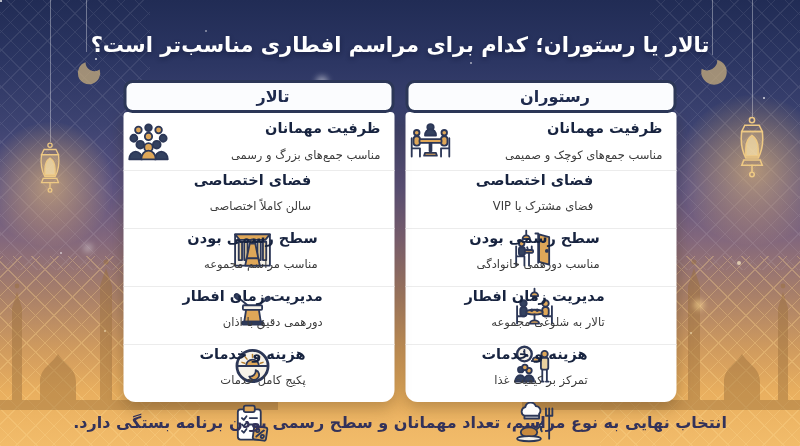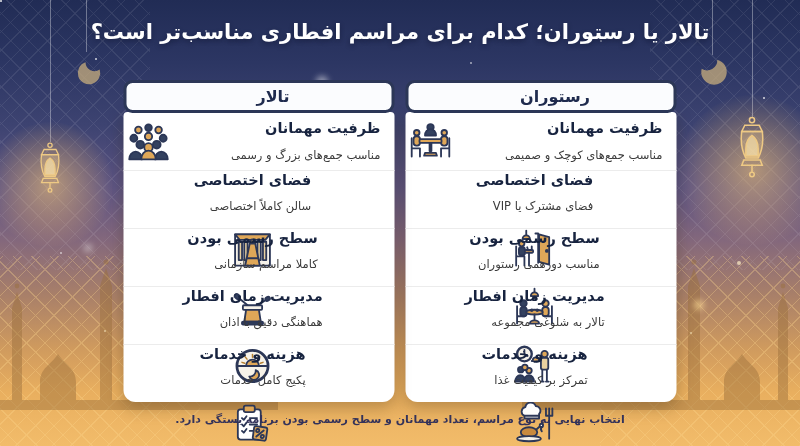--- a/index.html
+++ b/index.html
@@ -40,21 +40,21 @@
   .stars { position:absolute; left:0; top:0; width:2px; height:2px; border-radius:50%;
     background:rgba(255,255,255,.9);
     box-shadow: 95px 58px 0 0 rgba(255,255,255,.8), 330px 88px 0 1px rgba(255,255,255,.7),
       470px 62px 0 0 rgba(255,255,255,.6), 763px 97px 0 0 rgba(255,255,255,.8),
       60px 252px 0 0 rgba(255,255,255,.6), 738px 262px 0 1px rgba(255,240,200,.7),
       690px 332px 0 0 rgba(255,240,200,.6), 104px 330px 0 0 rgba(255,240,200,.6),
       205px 30px 0 0 rgba(255,255,255,.5), 600px 40px 0 0 rgba(255,255,255,.5); }
   .bokeh { position:absolute; border-radius:50%; filter:blur(3px); }
 
   
-  .title { position:absolute; top:20px; left:0; width:100%;
+  .title { position:absolute; top:33px; left:0; width:100%;
     text-align:center; direction:rtl; color:#ffffff;
     font-size:21px; font-weight:bold; letter-spacing:0;
     text-shadow:0 2px 5px rgba(10,15,40,.45); }
 
   .panels { position:absolute; top:80px; left:50%; transform:translateX(-50%);
     width:553px; display:flex; gap:11px; direction:rtl; }
 
   .panel { width:271px; }
   .panel-header { height:33px; border:3px solid #2c3757; border-radius:9px;
     background:#fbfcfe; display:flex; align-items:center; justify-content:center;
@@ -67,21 +67,21 @@
     padding:0 14px 0 1px; gap:12px; }
   .row + .row { border-top:1px solid #ececec;flex-direction:column; }
   .row-text { flex:1; text-align:right; direction:rtl; min-width:0; }
   .row-title { font-size:14.5px; font-weight:bold; color:#17233f; line-height:1.25; }
   .row-sub { font-size:11.5px; color:#3b3b3b; margin-top:10px; line-height:1.3; }
   .row-icon { flex:0 0 auto; width:48px; height:48px;
     display:flex; align-items:center; justify-content:center; }
 
   .footer { position:absolute; top:413px; left:0; width:100%;
     text-align:center; direction:rtl; color:#33325a;
-    font-size:11px; font-weight:bold; }
+    font-size:16px; font-weight:bold; }
 
   .ic { stroke:#2c3757; stroke-width:2; fill:none;
     stroke-linecap:round; stroke-linejoin:round; }
   .lant { stroke:#eec984; stroke-width:1.5; fill:none; stroke-linecap:round; }
 </style>
 </head>
 <body>
 
 <div class="stage">
 
@@ -216,21 +216,21 @@
               <rect x="13.5" y="24" width="9" height="3" rx="1" fill="#dfa758"></rect>
               <line x1="18" y1="27" x2="18" y2="41"></line>
             </g>
               </svg>
           </div>
         </div>
 
         <div class="row">
           <div class="row-text">
             <div class="row-title">سطح رسمی بودن</div>
-            <div class="row-sub">مناسب دورهمی رستوران</div>
+            <div class="row-sub">مناسب دورهمی خانوادگی</div>
           </div>
           <div class="row-icon">
             <svg width="44" height="44" viewBox="0 0 48 48">
                 <g class="ic">
               <line x1="24" y1="3" x2="24" y2="8"></line>
               <path d="M20,11 a4,4 0 0 1 8,0 z" fill="#dfa758"></path>
               <circle cx="24" cy="12.5" r="1" fill="#dfa758"></circle>
               <circle cx="12" cy="19" r="3.5" fill="#33415f"></circle>
               <rect x="8.5" y="23" width="7" height="10" rx="3" fill="#33415f"></rect>
               <circle cx="36" cy="19" r="3.5" fill="#dfa758"></circle>
@@ -344,41 +344,41 @@
               <path d="M21,17 h6 l5,24 H16 z" fill="#dfa758"></path>
               <path d="M17.5,33 h13"></path>
             </g>
               </svg>
           </div>
         </div>
 
         <div class="row">
           <div class="row-text">
             <div class="row-title">سطح رسمی بودن</div>
-            <div class="row-sub">کاملا مراسم سازمانی</div>
+            <div class="row-sub">مناسب مراسم مجموعه</div>
           </div>
           <div class="row-icon">
             <svg width="44" height="44" viewBox="0 0 48 48">
                 <g class="ic">
               <line x1="9" y1="13" x2="20" y2="22"></line>
               <ellipse cx="7.5" cy="11.5" rx="3.2" ry="2.3" fill="#33415f" transform="rotate(38 7.5 11.5)"></ellipse>
               <line x1="39" y1="15" x2="28" y2="22"></line>
               <ellipse cx="40.5" cy="14" rx="2.7" ry="2" fill="#33415f" transform="rotate(-35 40.5 14)"></ellipse>
               <rect x="13.5" y="21" width="21" height="5" rx="1.2" fill="#f6f2e9"></rect>
               <path d="M17,26 h14 l2,13 H15 z" fill="#dfa758"></path>
               <rect x="12.5" y="39" width="23" height="3" rx="1.2" fill="#33415f"></rect>
             </g>
               </svg>
           </div>
         </div>
 
         <div class="row">
           <div class="row-text">
             <div class="row-title">مدیریت زمان افطار</div>
-            <div class="row-sub">هماهنگی دقیق با اذان</div>
+            <div class="row-sub">دورهمی دقیق با اذان</div>
           </div>
           <div class="row-icon">
             <svg width="44" height="44" viewBox="0 0 48 48">
                 <g class="ic">
               <circle cx="24" cy="24" r="17" fill="#f6f2e9" stroke-width="3"></circle>
               <line x1="8.5" y1="24" x2="39.5" y2="24"></line>
               <path d="M17,24 a7,7 0 0 1 14,0 z" fill="#dfa758"></path>
               <g stroke="#b57f2e" stroke-width="1.6">
                 <line x1="24" y1="11.5" x2="24" y2="14.5"></line>
                 <line x1="16" y1="14" x2="18" y2="16.5"></line>

